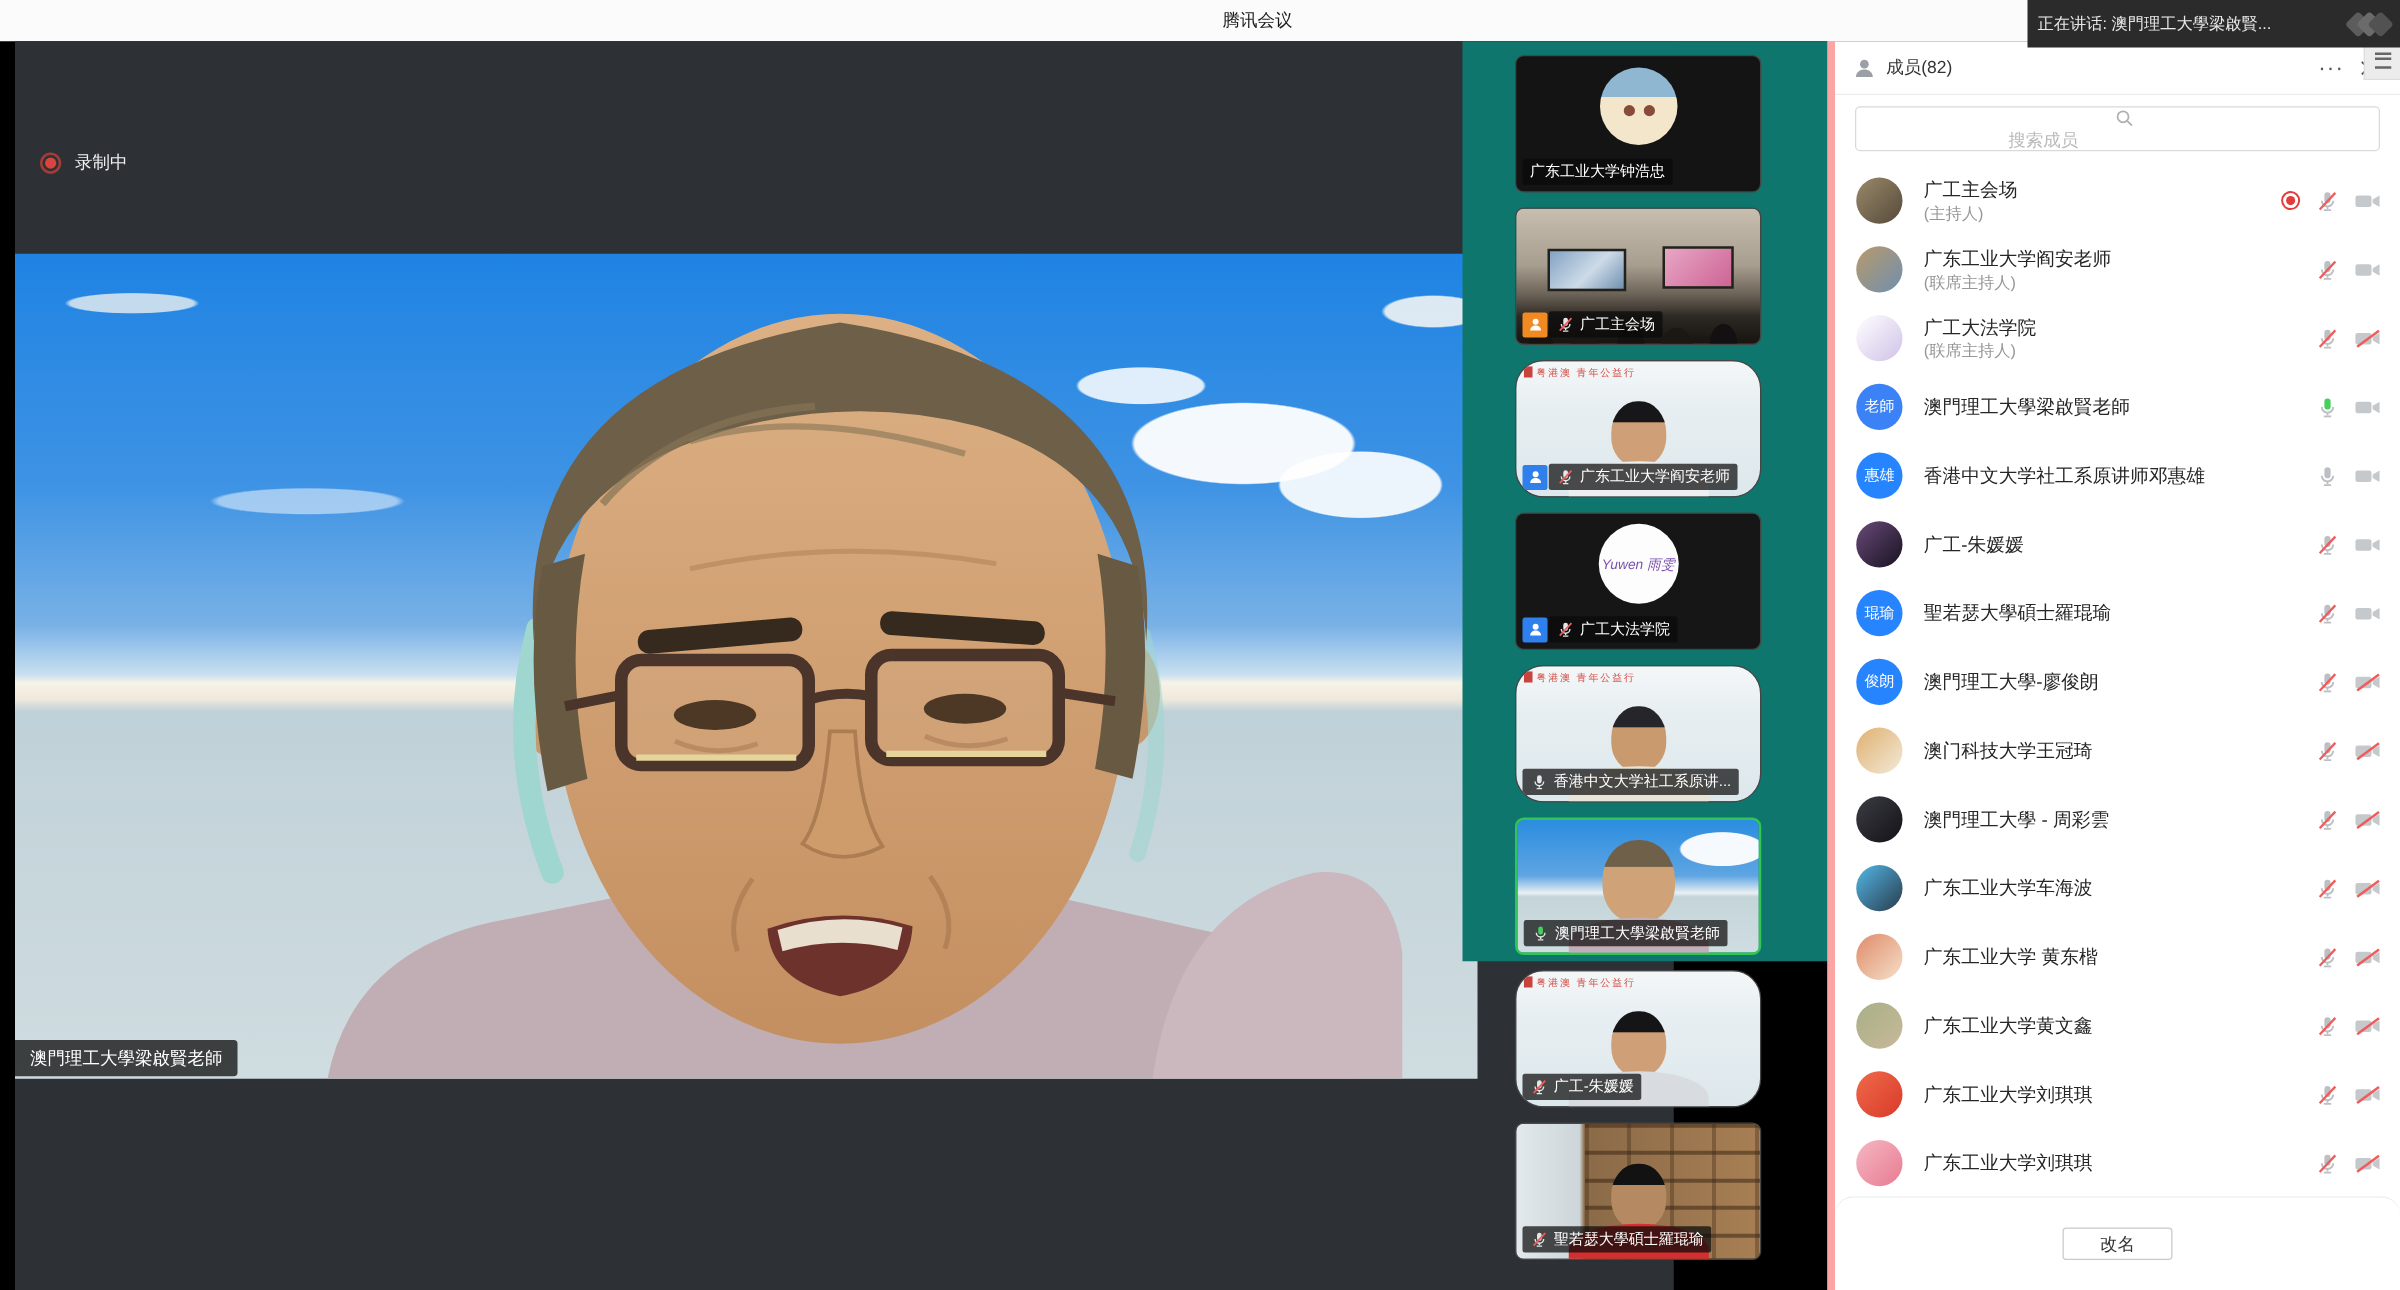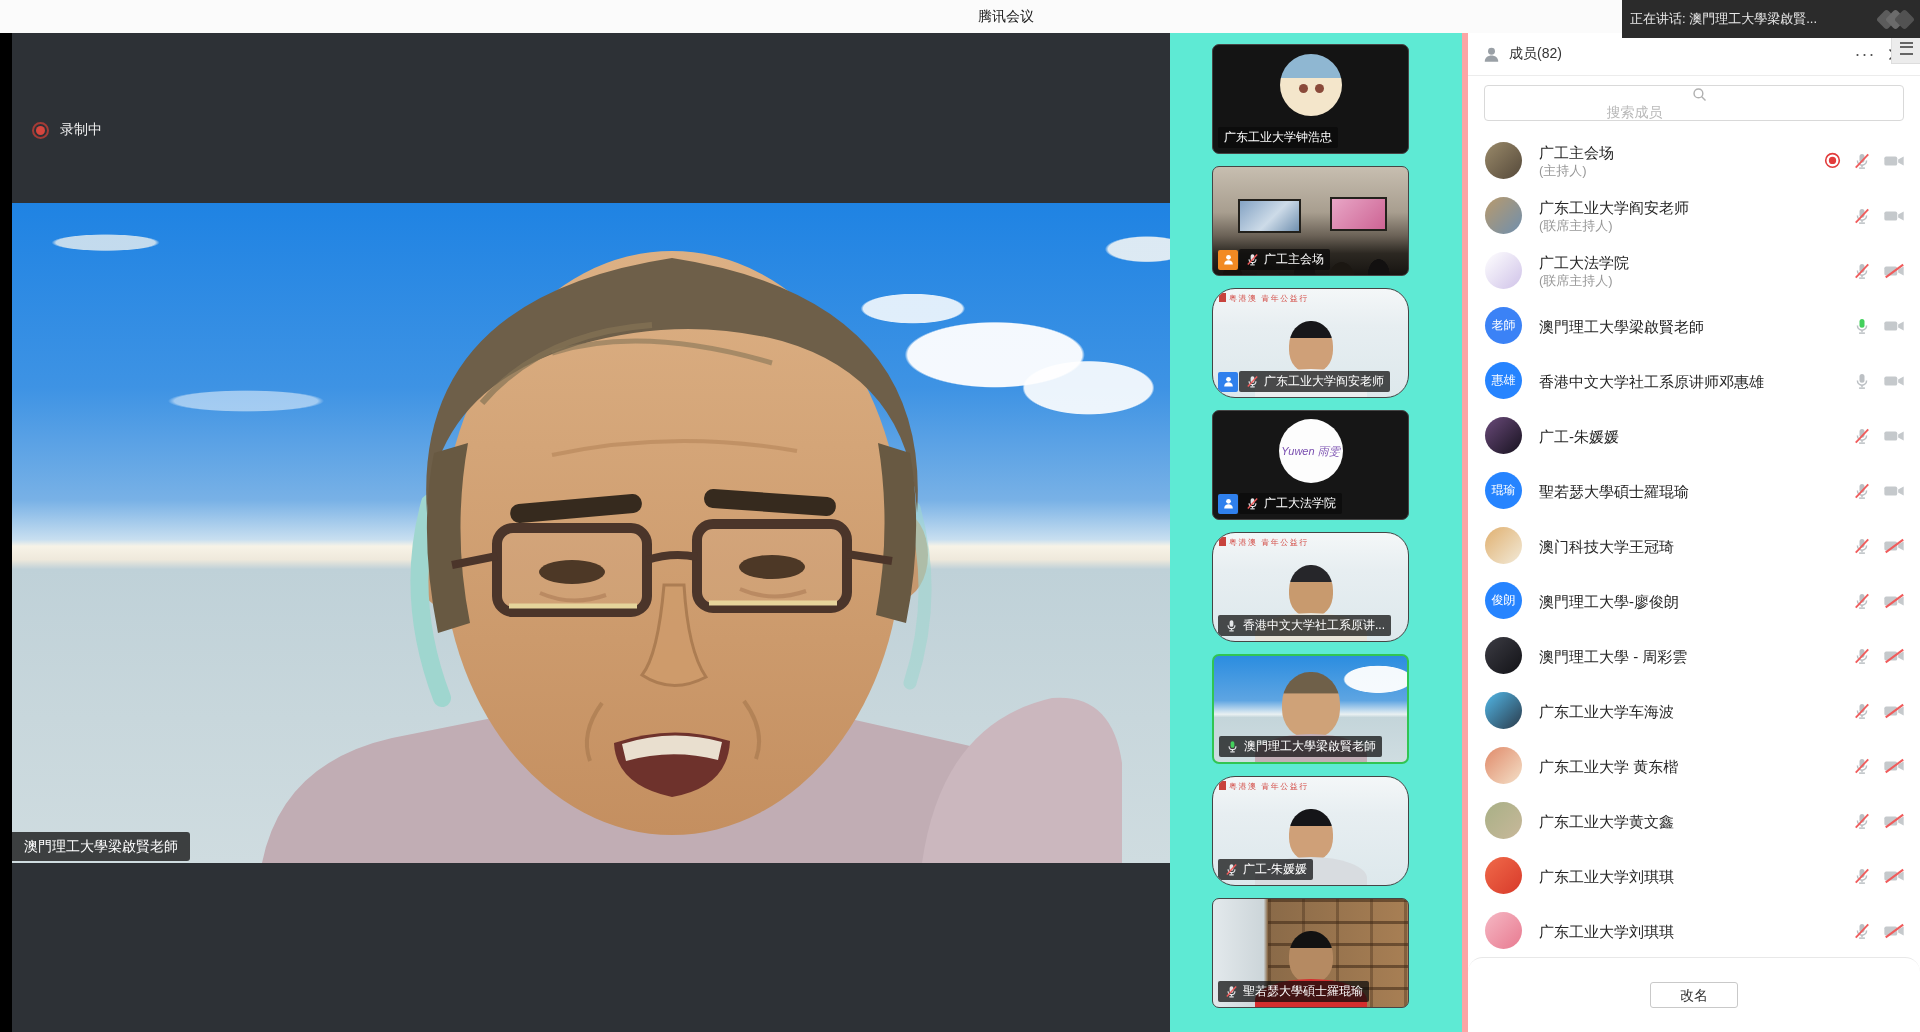--- a/index.html
+++ b/index.html
@@ -39,21 +39,21 @@
       linear-gradient(180deg,#1f83e3 0%,#3e93e4 28%,#78b1e6 45%,#c8dff0 51%,
                       #f7f3e7 52%,#efe9dc 54%,#bfd1d8 55.5%,#c8d7dc 78%,#cfdce0 100%);}
   .photo svg{position:absolute;left:210px;top:0;width:900px;height:660px;}
 
   .name-chip{position:absolute;left:0;bottom:2px;height:29px;display:flex;align-items:center;gap:6px;
              background:rgba(24,24,24,.8);padding:0 12px 0 6px;border-radius:0 3px 3px 0;}
   .name-chip .txt{font-size:14px;color:#fff;white-space:nowrap;}
   .icon-svg{display:inline-flex;align-items:center;justify-content:center;}
 
   
-  .strip{position:absolute;left:1170px;top:33px;width:292px;height:999px;background:#5eead4;}
+  .strip{position:absolute;left:1170px;top:33px;width:292px;height:736px;background:#0f766e;}
   .thumb{position:absolute;left:42px;width:197px;height:110px;border:1px solid #454545;border-radius:7px;
          box-sizing:border-box;overflow:hidden;background:#181818;}
   .thumb.active{border:2px solid #31c553;}
   .t-label{position:absolute;left:5px;bottom:5px;display:flex;align-items:center;max-width:calc(100% - 8px);}
   .badge{flex:0 0 auto;width:20px;height:20px;border-radius:2px;display:flex;align-items:center;justify-content:center;margin-right:1px;}
   .badge.host{background:#f28a23;}
   .badge.cohost{background:#2f80ed;}
   .chip{display:flex;align-items:center;gap:4px;background:rgba(10,10,10,.72);border-radius:2px;
         padding:2px 6px;font-size:12px;color:#fff;white-space:nowrap;overflow:hidden;min-width:0;}
   .chip .txt{overflow:hidden;text-overflow:ellipsis;}
@@ -580,47 +580,47 @@
             </span>
             <span class="icon-svg">
               <svg viewBox="0 0 26 24" width="24" height="22.080000000000002">
                 <rect x="2.5" y="7" width="14" height="10" rx="2" fill="#c5c9cc"></rect>
                 <path d="M17.5 10.5 L23.5 7 v10 l-6 -3.5 z" fill="#c5c9cc"></path>
               </svg>
             </span>
           </div>
         </div>
         <div class="m-row">
+          <div class="m-avatar" style="background: rgb(38, 132, 255);">俊朗</div>
+          <div class="m-text">
+            <div class="m-name">澳門理工大學-廖俊朗</div>
+          </div>
+          <div class="m-icons">
+            <span class="icon-svg">
+              <svg viewBox="0 0 24 24" width="20" height="20">
+                <rect x="9" y="3.5" width="6" height="10.5" rx="3" fill="#bcc0c4"></rect>
+                <path d="M6.5 11.5a5.5 5.5 0 0 0 11 0" fill="none" stroke="#bcc0c4" stroke-width="1.8"></path>
+                <line x1="12" y1="17" x2="12" y2="19.6" stroke="#bcc0c4" stroke-width="1.8"></line>
+                <line x1="8.5" y1="20.6" x2="15.5" y2="20.6" stroke="#bcc0c4" stroke-width="1.8"></line>
+                <line x1="4.5" y1="20" x2="19.5" y2="4" stroke="#f05b5b" stroke-width="2.2"></line>
+              </svg>
+            </span>
+            <span class="icon-svg">
+              <svg viewBox="0 0 26 24" width="24" height="22.080000000000002">
+                <rect x="2.5" y="7" width="14" height="10" rx="2" fill="#c5c9cc"></rect>
+                <path d="M17.5 10.5 L23.5 7 v10 l-6 -3.5 z" fill="#c5c9cc"></path>
+                <line x1="4" y1="19" x2="23" y2="5" stroke="#f05b5b" stroke-width="2.2"></line>
+              </svg>
+            </span>
+          </div>
+        </div>
+        <div class="m-row">
           <div class="m-avatar" style="background: linear-gradient(135deg, rgb(224, 176, 112) 0%, rgb(242, 234, 216) 100%);"></div>
           <div class="m-text">
             <div class="m-name">澳门科技大学王冠琦</div>
-          </div>
-          <div class="m-icons">
-            <span class="icon-svg">
-              <svg viewBox="0 0 24 24" width="20" height="20">
-                <rect x="9" y="3.5" width="6" height="10.5" rx="3" fill="#bcc0c4"></rect>
-                <path d="M6.5 11.5a5.5 5.5 0 0 0 11 0" fill="none" stroke="#bcc0c4" stroke-width="1.8"></path>
-                <line x1="12" y1="17" x2="12" y2="19.6" stroke="#bcc0c4" stroke-width="1.8"></line>
-                <line x1="8.5" y1="20.6" x2="15.5" y2="20.6" stroke="#bcc0c4" stroke-width="1.8"></line>
-                <line x1="4.5" y1="20" x2="19.5" y2="4" stroke="#f05b5b" stroke-width="2.2"></line>
-              </svg>
-            </span>
-            <span class="icon-svg">
-              <svg viewBox="0 0 26 24" width="24" height="22.080000000000002">
-                <rect x="2.5" y="7" width="14" height="10" rx="2" fill="#c5c9cc"></rect>
-                <path d="M17.5 10.5 L23.5 7 v10 l-6 -3.5 z" fill="#c5c9cc"></path>
-                <line x1="4" y1="19" x2="23" y2="5" stroke="#f05b5b" stroke-width="2.2"></line>
-              </svg>
-            </span>
-          </div>
-        </div>
-        <div class="m-row">
-          <div class="m-avatar" style="background: rgb(38, 132, 255);">俊朗</div>
-          <div class="m-text">
-            <div class="m-name">澳門理工大學-廖俊朗</div>
           </div>
           <div class="m-icons">
             <span class="icon-svg">
               <svg viewBox="0 0 24 24" width="20" height="20">
                 <rect x="9" y="3.5" width="6" height="10.5" rx="3" fill="#bcc0c4"></rect>
                 <path d="M6.5 11.5a5.5 5.5 0 0 0 11 0" fill="none" stroke="#bcc0c4" stroke-width="1.8"></path>
                 <line x1="12" y1="17" x2="12" y2="19.6" stroke="#bcc0c4" stroke-width="1.8"></line>
                 <line x1="8.5" y1="20.6" x2="15.5" y2="20.6" stroke="#bcc0c4" stroke-width="1.8"></line>
                 <line x1="4.5" y1="20" x2="19.5" y2="4" stroke="#f05b5b" stroke-width="2.2"></line>
               </svg>

